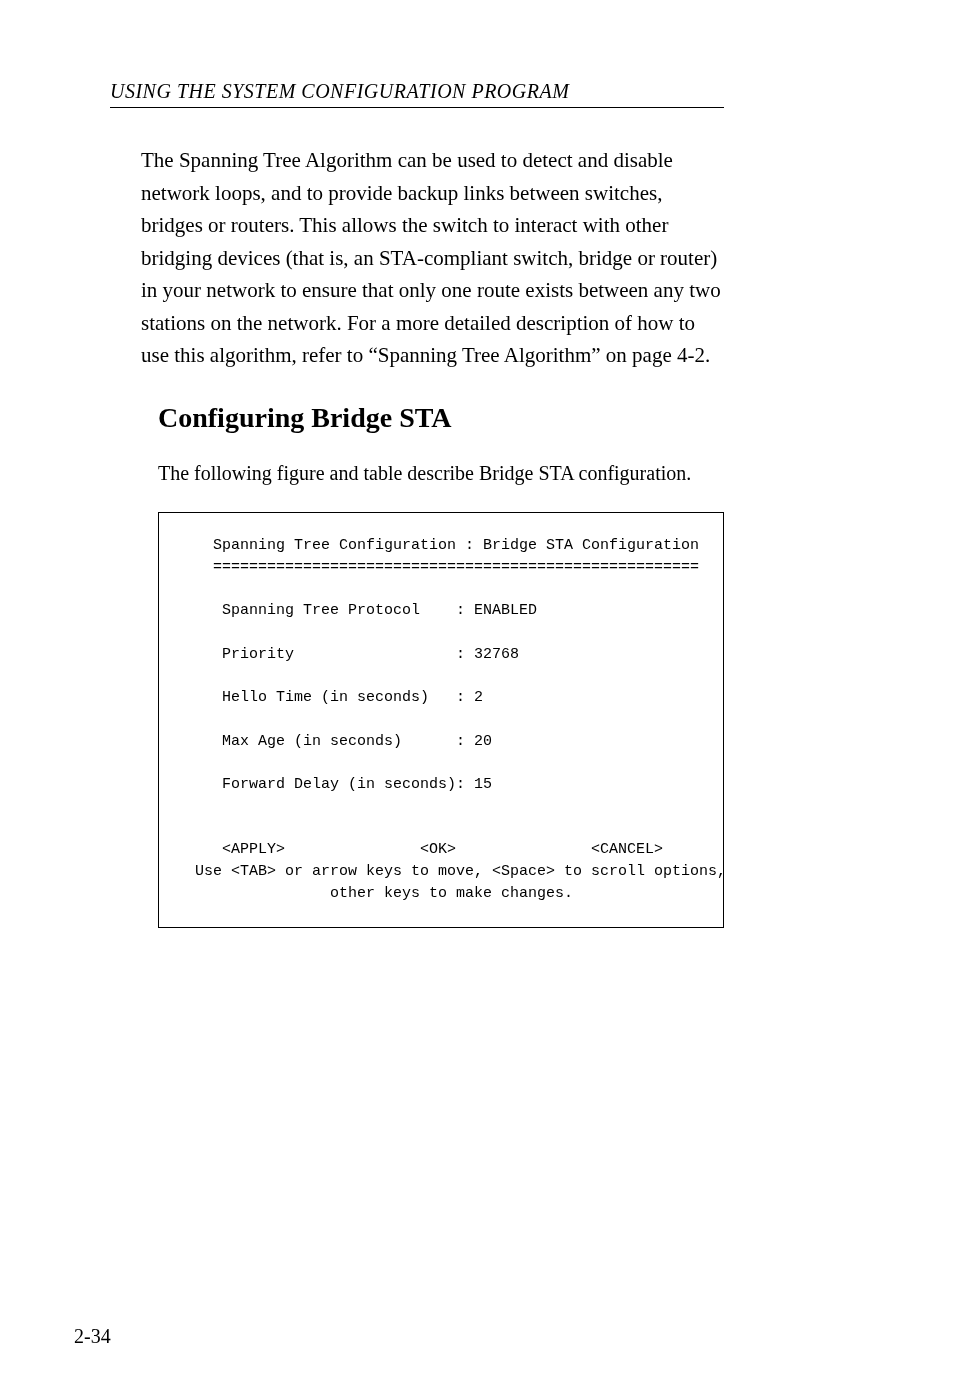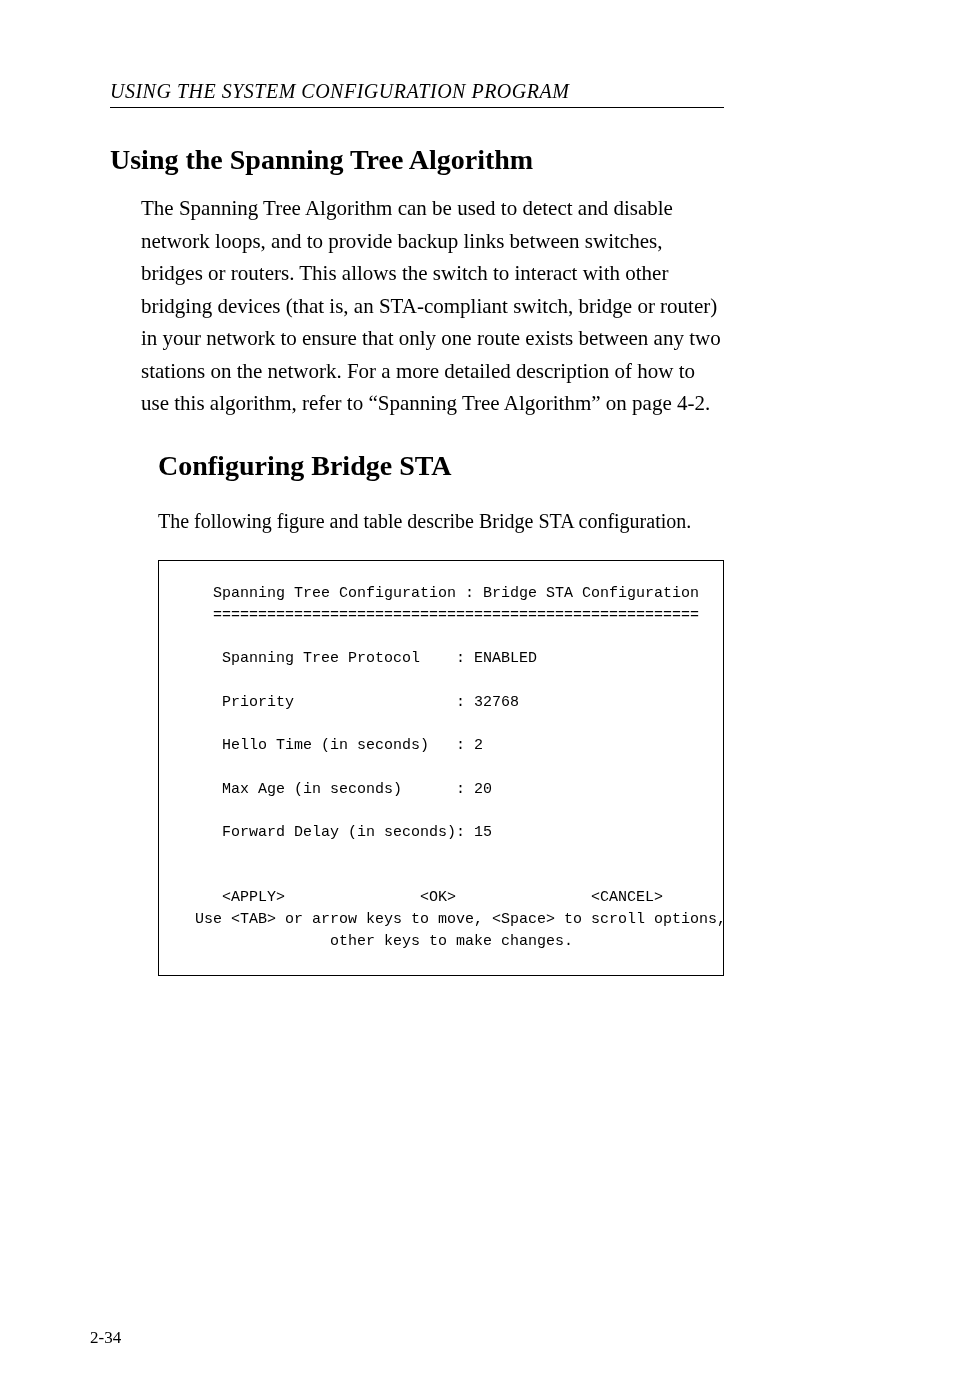--- a/index.html
+++ b/index.html
@@ -55,33 +55,32 @@
     margin: 0 0 24px 48px;
   }
   .subsection-text {
     font-size: 20px;
     line-height: 1.5;
     margin: 1px 0 24px 48px;
   }
   .page-number {
     position: absolute;
     bottom: 40px;
-    left: 90px;
-    font-size: 17px;
+    left: 74px;
+    font-size: 20px;
   }
 </style>
 </head>
 <body>
 
 <div class="page">
 
   <div class="running-head">USING THE SYSTEM CONFIGURATION PROGRAM</div>
   <hr class="rule">
 
-  <h2 class="section-title">Using the Spanning Tree Algorithm</h2>
 
   <p class="body-text">The Spanning Tree Algorithm can be used to detect and disable network loops, and to provide backup links between switches, bridges or routers. This allows the switch to interact with other bridging devices (that is, an STA-compliant switch, bridge or router) in your network to ensure that only one route exists between any two stations on the network. For a more detailed description of how to use this algorithm, refer to “Spanning Tree Algorithm” on page 4-2.</p>
 
 
   <h3 class="subsection-title">Configuring Bridge STA</h3>
 
   <p class="subsection-text">The following figure and table describe Bridge STA configuration.</p>
 
   <div class="terminal-box">    Spanning Tree Configuration : Bridge STA Configuration
     ======================================================

